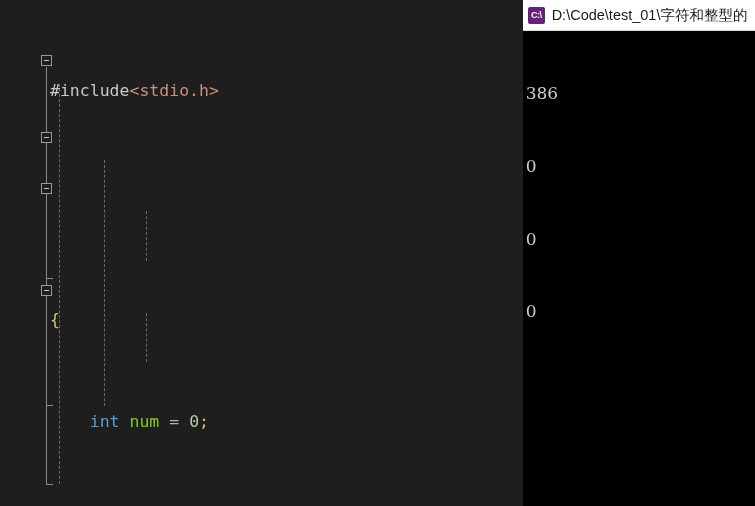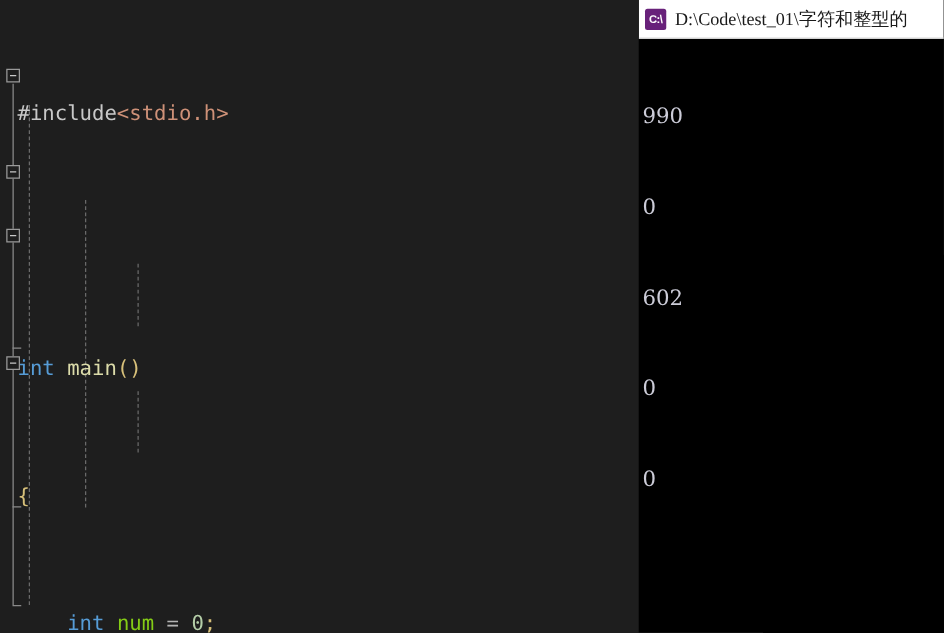--- a/index.html
+++ b/index.html
@@ -10,20 +10,21 @@
     font-family:"DejaVu Sans Mono","Liberation Mono",monospace;
   }
   .screen{position:relative;width:755px;height:506px;display:flex;}
 
   
   .editor{
     position:relative;
     width:511px;height:506px;
     background:#1e1e1e;
     overflow:hidden;
+    margin-left:36px;
   }
   .code{
     position:absolute;top:0;left:0;
     width:511px;
     padding-top:1px;
     font-family:"DejaVu Sans Mono","Liberation Mono",monospace;
     font-size:16.5px;
     line-height:25.5px;
     white-space:pre;
   }
@@ -92,21 +93,21 @@
     background:#68217a;
     border-radius:2px;
     display:flex;align-items:center;justify-content:center;
     font-family:"Liberation Sans",sans-serif;
     font-size:9px;font-weight:bold;color:#ffffff;
     letter-spacing:-0.5px;
     flex:0 0 auto;
   }
   .console-title-text{
     margin-left:7px;
-    font-family:Liberation Serif, serif;
+    font-family:Liberation Sans, sans-serif;
     font-size:14.5px;
     color:#1a1a1a;
     white-space:nowrap;
     overflow:hidden;
   }
   .console-body{
     padding:2px 0 0 1px;
     font-family:"DejaVu Serif","Liberation Serif",serif;
     font-size:17px;
     line-height:24.2px;
@@ -142,21 +143,20 @@
     <div class="iguide" style="left:68px;top:160px;height:246px;"></div>
     <div class="iguide" style="left:110px;top:211px;height:50px;"></div>
     <div class="iguide" style="left:110px;top:313px;height:49px;"></div>
 
     <div class="code">
 
       <div class="ln"><span class="tk-pre">#include</span><span class="tk-inc">&lt;stdio.h&gt;</span></div>
 
       <div class="ln">&nbsp;</div>
 
-      <div class="ln"><span class="tk-kw">int</span> <span class="tk-fn">main</span><span class="tk-punct">()</span></div>
 
       <div class="ln"><span class="tk-brace">{</span></div>
 
       <div class="ln">    <span class="tk-kw">int</span> <span class="tk-var">num</span><span class="tk-op"> = </span><span class="tk-num">0</span><span class="tk-semi">;</span></div>
 
       
 
       
 
       
@@ -187,25 +187,24 @@
   </div>
 
   <div class="console">
 
     <div class="console-title">
       <div class="console-icon">C:\</div>
       <div class="console-title-text">D:\Code\test_01\字符和整型的</div>
     </div>
 
     <div class="console-body">
-      <div class="console-line">990</div>
-      <div class="console-line">0</div>
-      <div class="console-line">602</div>
+      <div class="console-line">386</div>
       <div class="console-line">0</div>
       <div class="console-line">0</div>
+      <div class="console-line">0</div>
       
       
       
       
       
       
       
       
       
     </div>

